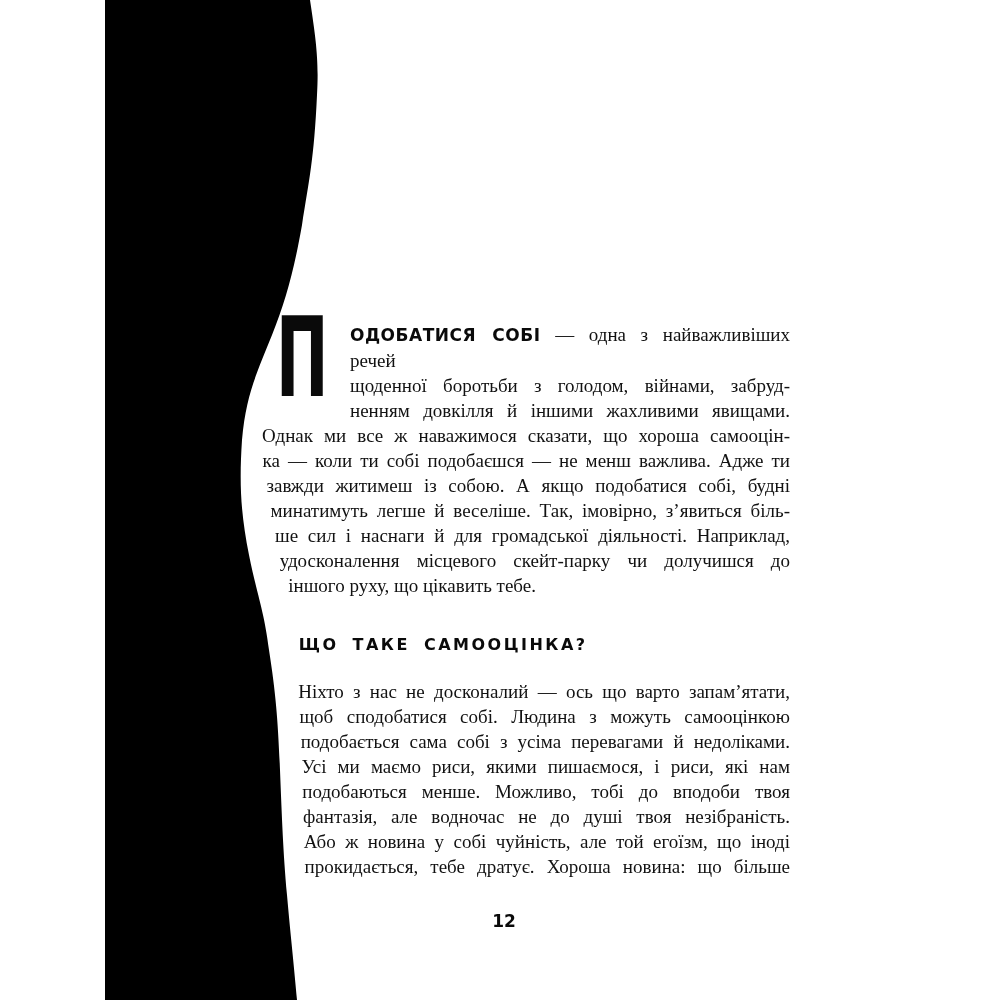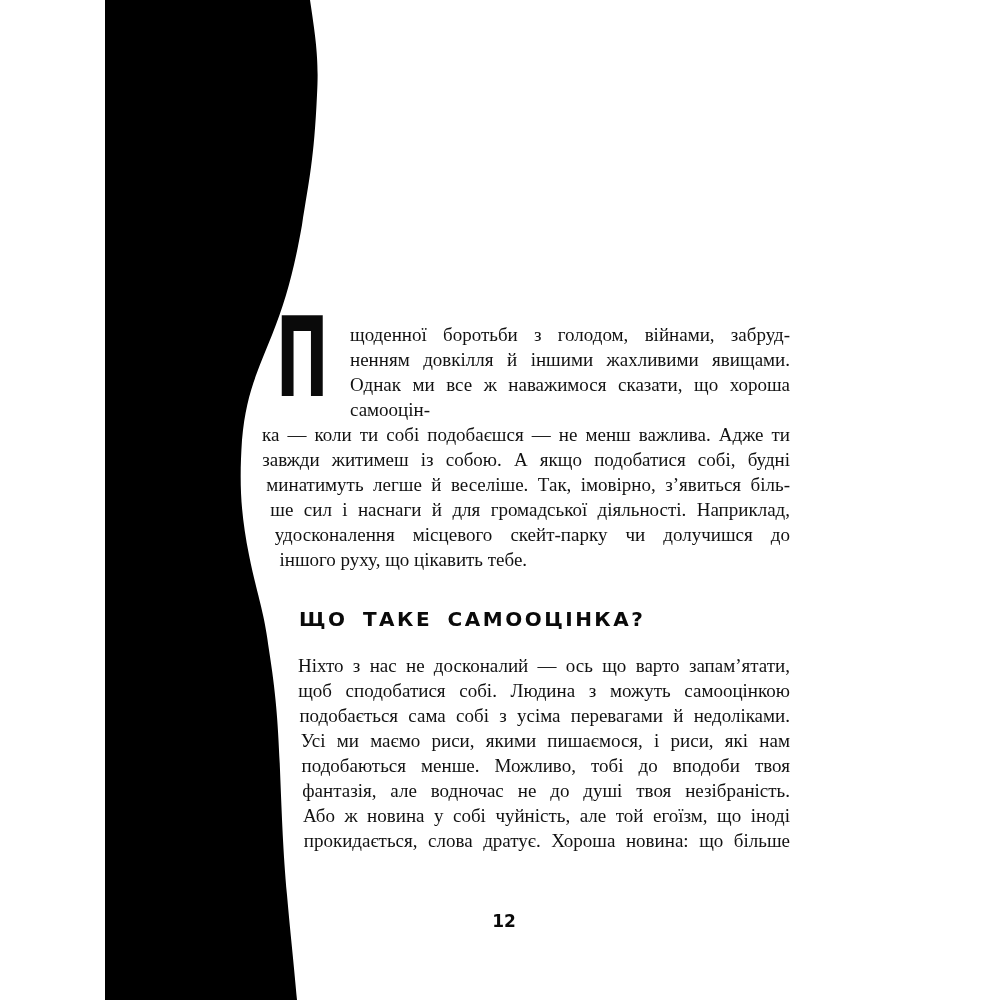--- a/index.html
+++ b/index.html
@@ -43,21 +43,21 @@
     font-family:"DejaVu Sans", sans-serif;
     font-weight:700;
     font-size:17px;
     letter-spacing:0.5px;
     color:#0a0a0a;
   }
   .heading{
     margin:36px 210px 23px 0;
     font-family:"DejaVu Sans", sans-serif;
     font-weight:700;
-    font-size:20px;line-height:22px;
+    font-size:16px;line-height:22px;
     letter-spacing:2.5px;
     word-spacing:6px;
     color:#0a0a0a;
   }
   .pageno{
     position:absolute;left:8px;right:0;top:911px;
     text-align:center;
     font-family:"DejaVu Sans", sans-serif;
     font-weight:700;
     font-size:17px;
@@ -83,36 +83,37 @@
       C276,695 278,720 280,770
       C282,820 283,850 287,895
       C291,940 294,965 297,1000
       L105,1000 Z"></path>
   </svg>
 
   <div class="dropcap">П</div>
 
   <div class="top-spacer"></div>
 
+  <p class="ln jl"><span class="leadin">ОДОБАТИСЯ СОБІ</span><span> — одна з найважливіших речей</span></p>
   <p class="ln jl">щоденної боротьби з голодом, війнами, забруд-</p>
   <p class="ln jl">ненням довкілля й іншими жахливими явищами.</p>
   <p class="ln jl">Однак ми все ж наважимося сказати, що хороша самооцін-</p>
   <p class="ln jl">ка — коли ти собі подобаєшся — не менш важлива. Адже ти</p>
   <p class="ln jl">завжди житимеш із собою. А якщо подобатися собі, будні</p>
   <p class="ln jl">минатимуть легше й веселіше. Так, імовірно, з’явиться біль-</p>
   <p class="ln jl">ше сил і наснаги й для громадської діяльності. Наприклад,</p>
   <p class="ln jl">удосконалення місцевого скейт-парку чи долучишся до</p>
   <p class="ln ll">іншого руху, що цікавить тебе.</p>
 
   <h2 class="heading">ЩО ТАКЕ САМООЦІНКА?</h2>
 
   <p class="ln jl">Ніхто з нас не досконалий — ось що варто запам’ятати,</p>
   <p class="ln jl">щоб сподобатися собі. Людина з можуть самооцінкою</p>
   <p class="ln jl">подобається сама собі з усіма перевагами й недоліками.</p>
   <p class="ln jl">Усі ми маємо риси, якими пишаємося, і риси, які нам</p>
   <p class="ln jl">подобаються менше. Можливо, тобі до вподоби твоя</p>
   <p class="ln jl">фантазія, але водночас не до душі твоя незібраність.</p>
   <p class="ln jl">Або ж новина у собі чуйність, але той егоїзм, що іноді</p>
-  <p class="ln jl">прокидається, слова дратує. Хороша новина: що більше</p>
+  <p class="ln jl">прокидається, тебе дратує. Хороша новина: що більше</p>
 
   <div class="pageno">12</div>
 
 </div>
 
 </body></html>

